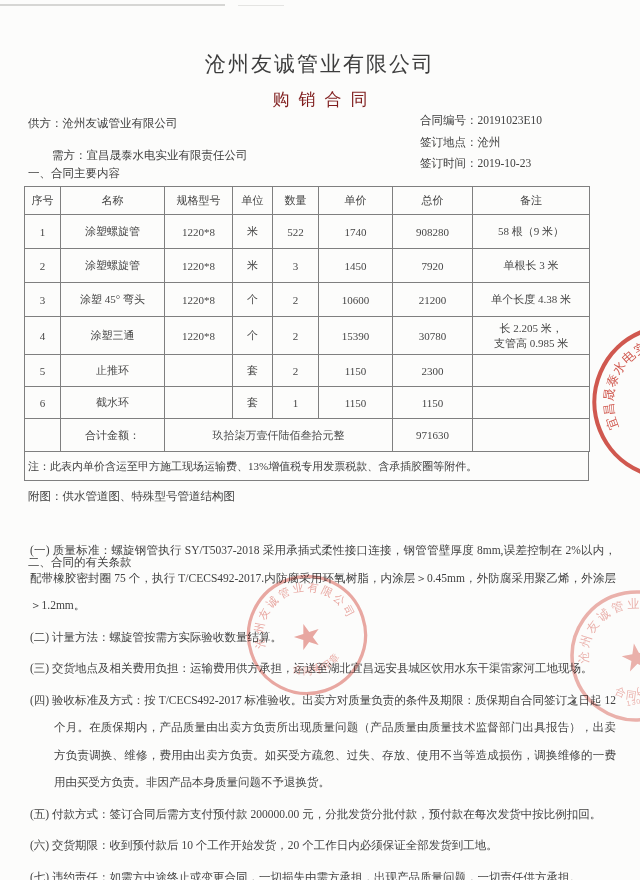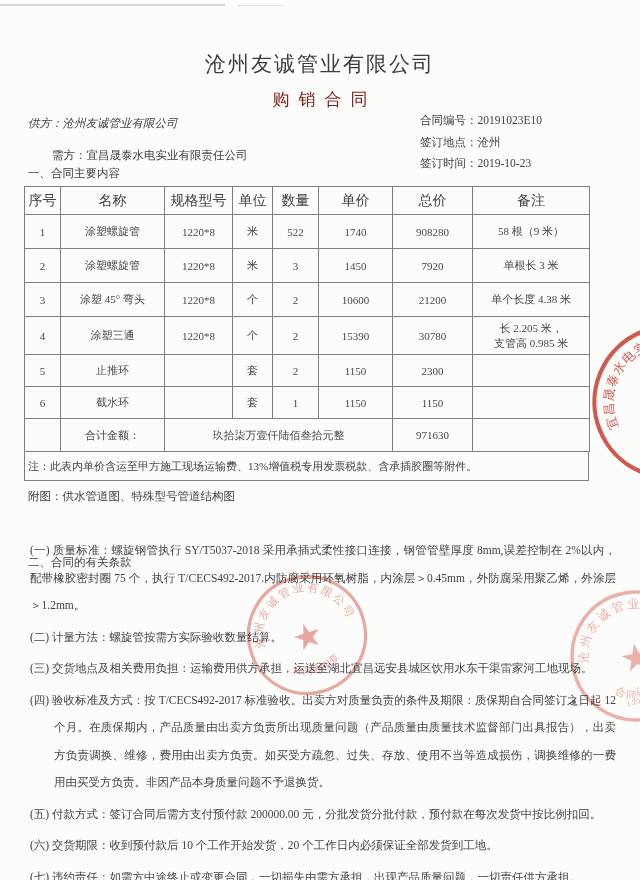--- a/index.html
+++ b/index.html
@@ -10,31 +10,31 @@
   }
   .scan-line{position:absolute;top:4px;left:0;width:225px;height:2px;background:#d6d6d4;}
   .scan-line2{position:absolute;top:5px;left:238px;width:46px;height:1px;background:#e4e4e2;}
 
   .doc-title{position:absolute;top:50px;left:0;width:100%;text-align:center;
     font-size:21px;letter-spacing:2px;color:#3d3d3d;}
   .doc-subtitle{position:absolute;top:88px;left:0;width:100%;text-align:center;
     font-size:17px;letter-spacing:9px;text-indent:9px;color:#7f1d1d;}
 
   .hline{position:absolute;font-size:11.5px;white-space:nowrap;}
-  .supplier-line{left:28px;top:116px;font-style:italic;}
+  .supplier-line{left:28px;top:116px;}
   .buyer-line{left:28px;top:148px;margin-left:24px;}
   .right-info{position:absolute;left:420px;top:110px;font-size:11.5px;line-height:21.5px;}
   .sec1-heading{left:28px;top:166px;}
 
   .table-wrap{position:absolute;left:24px;top:186px;width:565px;}
   table.items{border-collapse:collapse;width:565px;table-layout:fixed;
     font-size:11px;color:#474747;}
   table.items td,table.items th{border:1px solid #7f7f7f;text-align:center;
     vertical-align:middle;padding:0 2px;font-weight:normal;overflow:hidden;}
-  table.items th{font-size:14px;color:#404040;}
+  table.items th{font-size:11px;color:#404040;}
   tr.h-row{height:28px;} tr.r1{height:34px;} tr.r2{height:34px;} tr.r3{height:34px;}
   tr.r4{height:38px;} tr.r5{height:32px;} tr.r6{height:32px;} tr.total{height:33px;}
   .remark-cell{white-space:pre-line;line-height:15px;}
   .note-box{border:1px solid #7f7f7f;border-top:none;width:565px;height:29px;
     box-sizing:border-box;display:flex;align-items:center;padding:0 3px;
     font-size:11px;white-space:nowrap;}
   .attach-line{left:28px;top:489px;}
   .sec2-heading{left:28px;top:515px;margin-top:40px;}
 
   .terms{position:absolute;left:26px;top:533px;width:594px;

